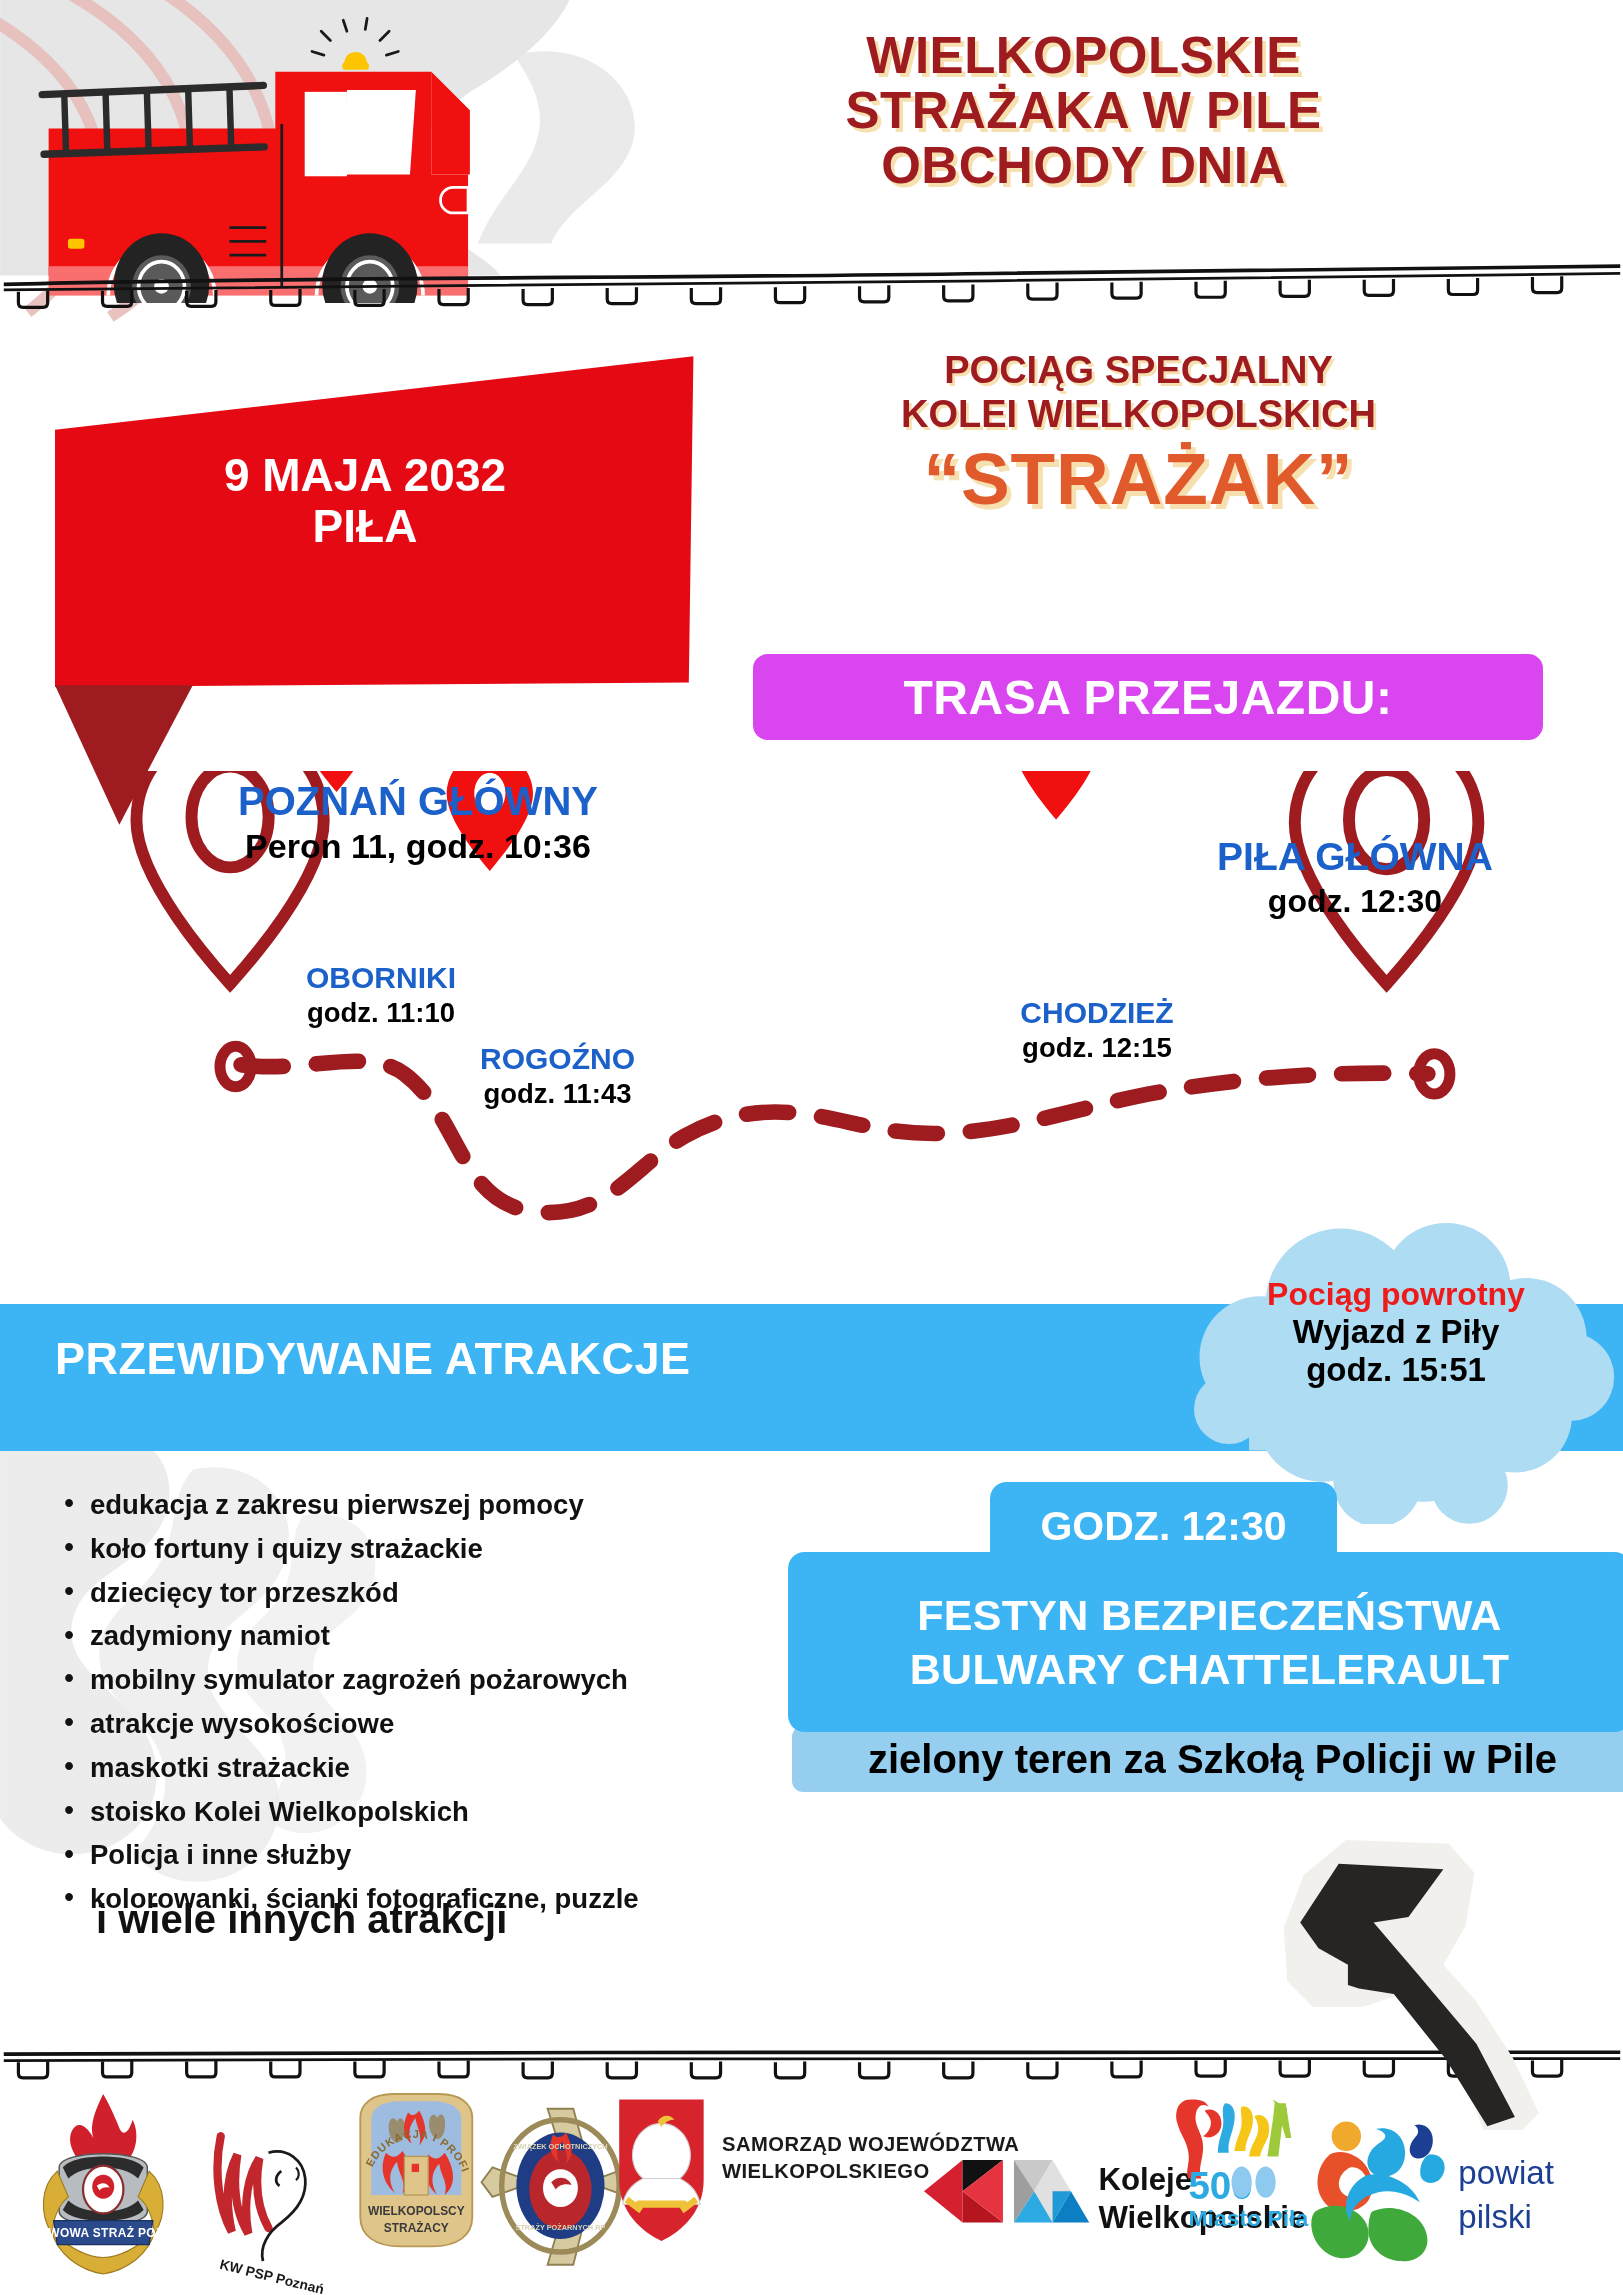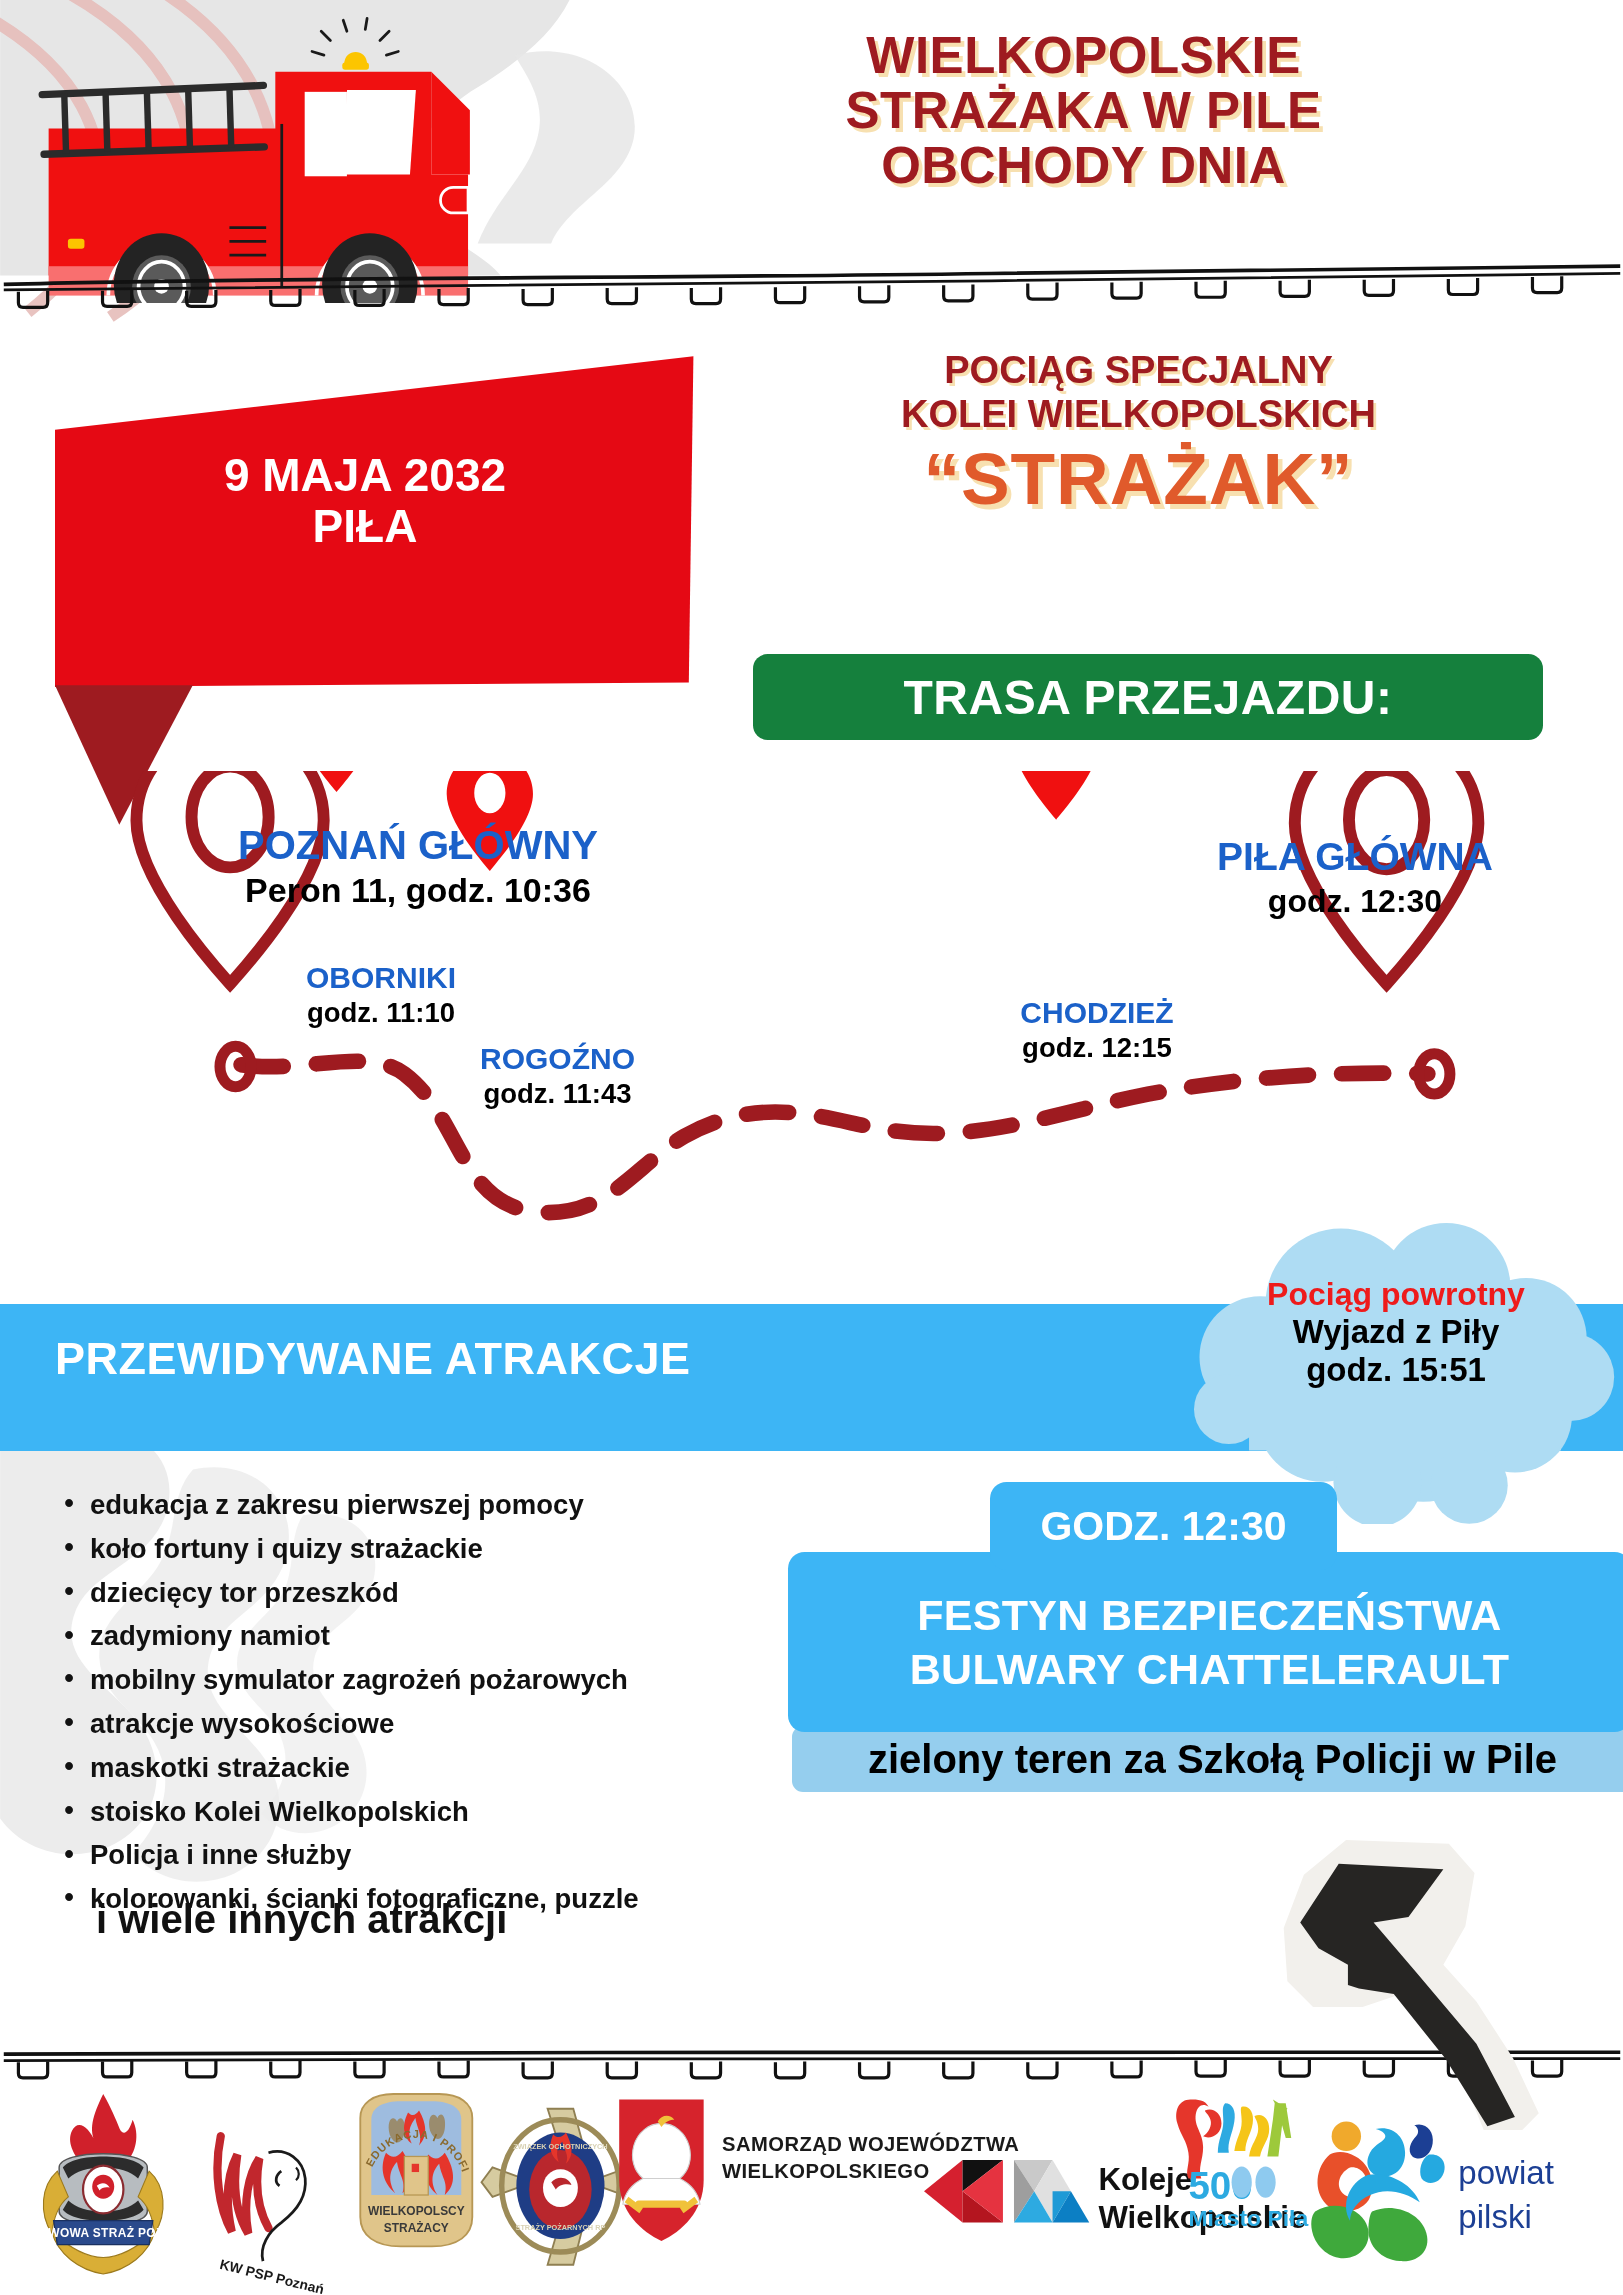--- a/index.html
+++ b/index.html
@@ -42,21 +42,21 @@
   #train-head .big {
     margin-top: 5.5px;
     font-size: 73px; font-weight: 900; color: #E05A2B;
     letter-spacing: 0.9px; line-height: 1.02;
     text-shadow: 4.6px 4.6px 0 #F7E0B0;
   }
 
   
   #trasa-pill {
     left: 753px; top: 654px; width: 790px; height: 86px; z-index: 5;
-    background: #15803d; border-radius: 14.7px;
+    background: #d946ef; border-radius: 14.7px;
     display:flex; align-items:center; justify-content:center;
   }
   #trasa-pill span {
     color:#fff; font-size: 48px; font-weight: 900; letter-spacing:0.5px;
   }
 
   
   #date-banner { left:55px; top:347px; width:643px; height:478px; z-index:4; }
   #date-text {
     position:absolute; left:108px; top:450px; width:514px; z-index:6;
@@ -69,21 +69,21 @@
   #route-svg { left:0; top:771px; width:1624px; height:514px; z-index:4; }
 
   .stop-lbl { position:absolute; z-index:6; text-align:center; }
   .stop-lbl .nm {
     color:#1B61C9; font-weight:900; line-height:1.1;
   }
   .stop-lbl .tm {
     color:#000; font-weight:900; line-height:1.15;
   }
 
-  #lbl-poznan  { left: 161px; top: 823px; width: 514px; }
+  #lbl-poznan  { left: 161px; top: 779px; width: 514px; }
   #lbl-poznan .nm { font-size: 40px; }
   #lbl-poznan .tm { font-size: 34px; margin-top:3.7px; }
 
   #lbl-oborniki { left: 234px; top: 961px; width: 294px; }
   #lbl-oborniki .nm { font-size: 30px; }
   #lbl-oborniki .tm { font-size: 27.5px; margin-top:2.8px; }
 
   #lbl-rogozno { left: 415px; top: 1042px; width: 285px; }
   #lbl-rogozno .nm { font-size: 30px; }
   #lbl-rogozno .tm { font-size: 27.5px; margin-top:2.8px; }

